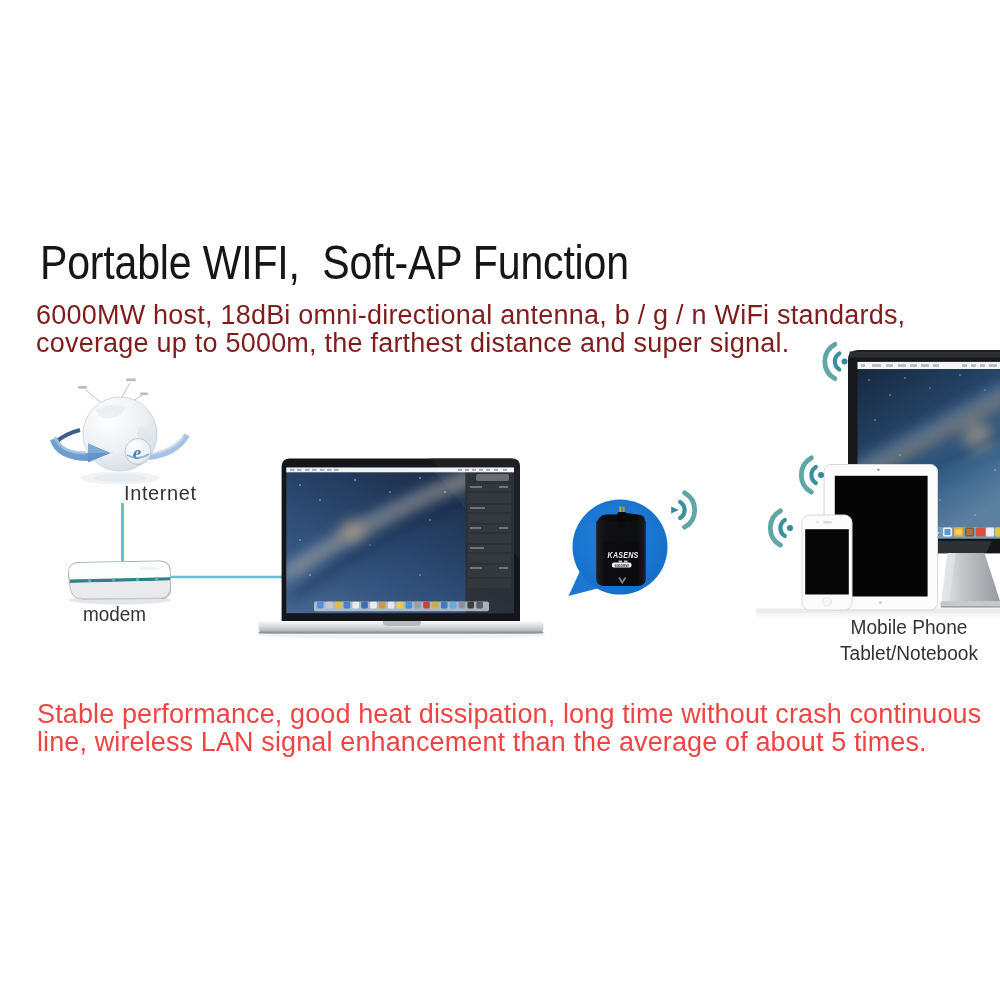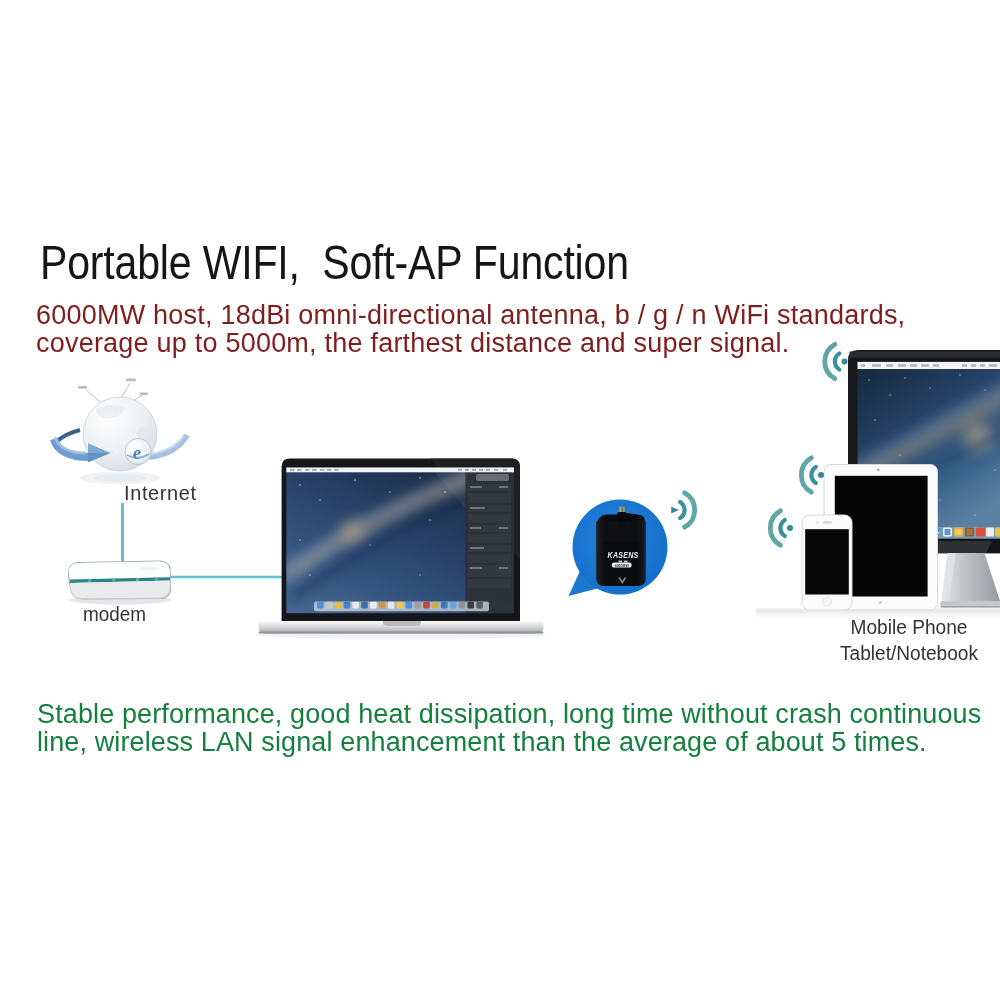--- a/index.html
+++ b/index.html
@@ -2,21 +2,21 @@
 <html><head>
 <meta charset="utf-8">
 <style>
   html,body{margin:0;padding:0;}
   body{width:1000px;height:1000px;background:#fff;overflow:hidden;position:relative;
        font-family:"Liberation Sans",sans-serif;}
   .abs{position:absolute;white-space:nowrap;}
   #title{left:39.5px;top:235px;font-size:47.6px;color:#161616;letter-spacing:-0.2px;
          transform:scaleX(0.862);transform-origin:0 0;}
   #p1{left:36px;top:300.5px;font-size:27px;line-height:28.4px;color:#7f1d1d;letter-spacing:0.22px;}
-  #p2{left:37px;top:700px;font-size:27px;line-height:28px;color:#15803d;letter-spacing:0.12px;}
+  #p2{left:37px;top:700px;font-size:27px;line-height:28px;color:#ef4444;letter-spacing:0.12px;}
   .lbl{color:#333;}
 </style>
 </head>
 <body>
 <div class="abs" id="title">Portable WIFI,&nbsp; Soft-AP Function</div>
 <div class="abs" id="p1">6000MW host, 18dBi omni-directional antenna, b / g / n WiFi standards,<br>coverage up to 5000m, the farthest distance and super signal.</div>
 <div class="abs" id="p2">Stable performance, good heat dissipation, long time without crash continuous<br>line, wireless LAN signal enhancement than the average of about 5 times.</div>
 
 <div class="abs lbl" style="left:88px;top:482px;font-size:20px;letter-spacing:0.6px;margin-left:36px;">Internet</div>
 <div class="abs lbl" style="left:83px;top:602px;font-size:21px;transform:scaleX(0.9);transform-origin:0 0;">modem</div>

